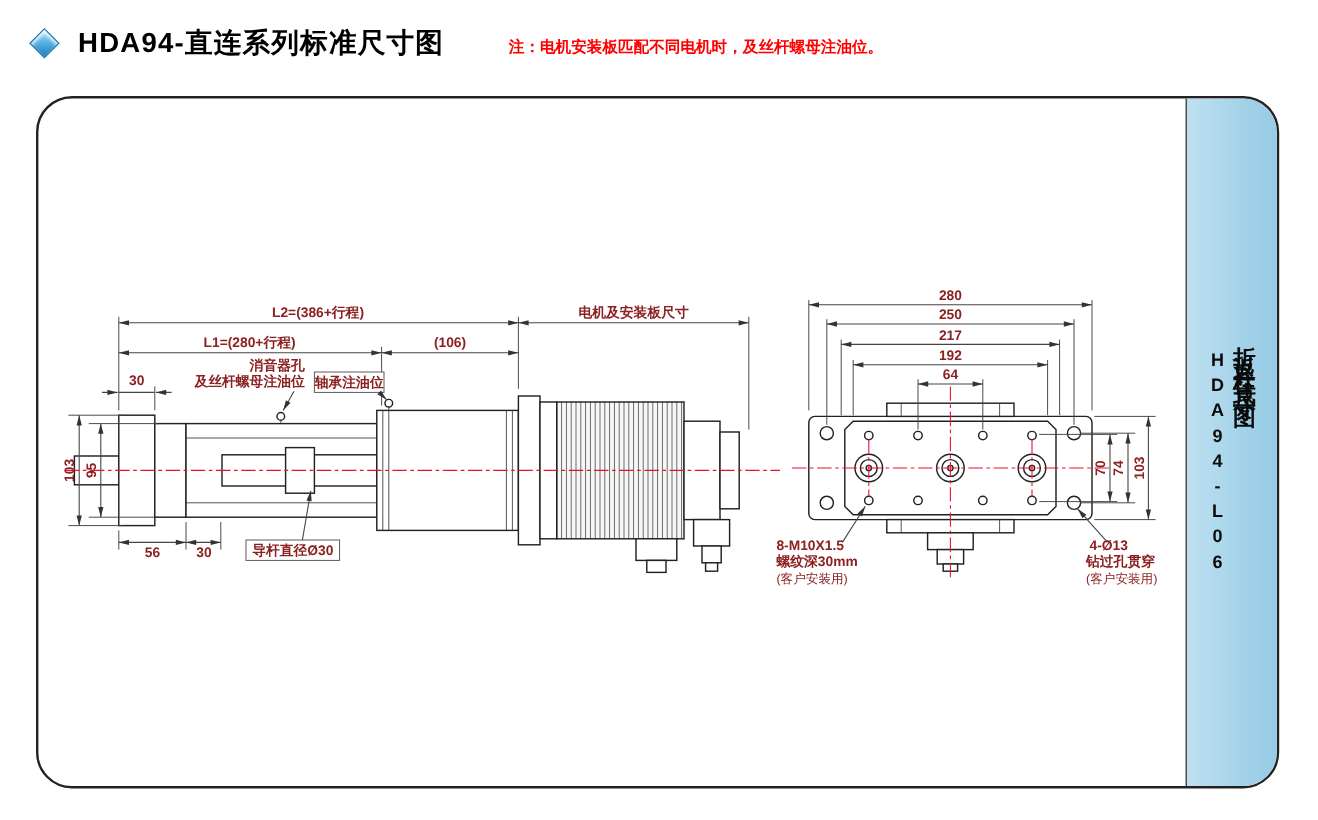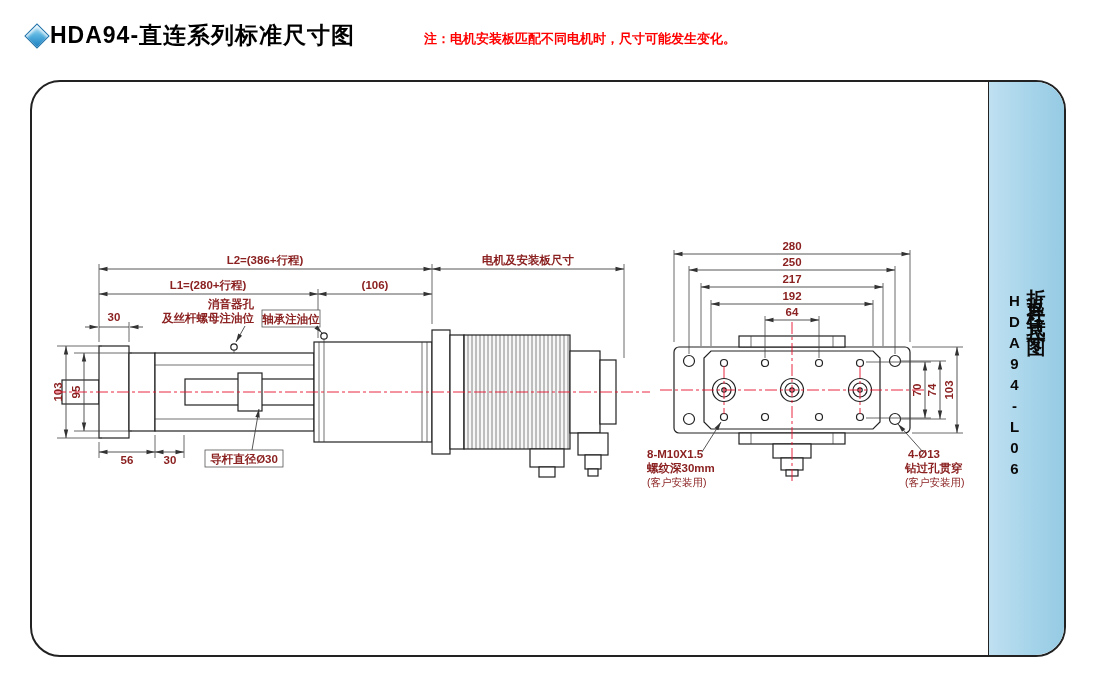--- a/index.html
+++ b/index.html
@@ -1,19 +1,19 @@
 <!DOCTYPE html>
 <html><head>
 <meta charset="utf-8">
 <style>
   * { margin:0; padding:0; box-sizing:border-box; }
   html,body { width:1098px; height:683px; background:#fff;
     font-family:"Liberation Sans", sans-serif; position:relative; overflow:hidden; }
 
-  .header { position:absolute; left:28px; top:20px; display:flex; align-items:center; gap:4px; }
+  .header { position:absolute; left:28px; top:20px; display:flex; align-items:center; gap:19px; }
   .diamond { width:18px; height:18px; transform:rotate(45deg);
     background:linear-gradient(135deg,#bfe6f7 0%,#5ab4e0 45%,#1b7fc0 100%);
     border:1px solid #1b6fa8; box-shadow:inset 2px 2px 3px rgba(255,255,255,.8); }
   .title { font-size:23px; font-weight:bold; color:#000; letter-spacing:1px; }
   .note { position:absolute; left:424px; top:30px; font-size:13px; font-weight:bold; color:#ff0000; }
 
   .box { position:absolute; left:30px; top:80px; width:1036px; height:577px;
     border:2px solid #222; border-radius:30px; background:#fff; overflow:hidden; }
   .box svg { position:absolute; left:0; top:0; }
 
@@ -36,21 +36,21 @@
   .dts { font-size:10.5px; fill:#8b2121; font-family:"Liberation Sans",sans-serif; }
   .lbx { fill:#ffffff; stroke:#555; stroke-width:0.8; }
 </style>
 </head>
 <body>
 
 <div class="header">
   <span class="diamond"></span>
   <span class="title">HDA94-直连系列标准尺寸图</span>
 </div>
-<span class="note">注：电机安装板匹配不同电机时，尺寸可能发生变化。</span>
+<span class="note">注：电机安装板匹配不同电机时，及丝杆螺母注油位。</span>
 
 <div class="box">
 
   <svg width="1036" height="577" viewBox="30 80 1036 577">
     <defs>
       <marker id="ar" viewBox="0 0 10 10" refX="9.5" refY="5" markerWidth="10" markerHeight="10" orient="auto-start-reverse" markerUnits="userSpaceOnUse">
         <path d="M1,2.8 L9.5,5 L1,7.2 Z" fill="#333"></path>
       </marker>
       <pattern id="fins" width="4" height="8" patternUnits="userSpaceOnUse">
         <rect width="4" height="8" fill="#f7f7f7"></rect>

